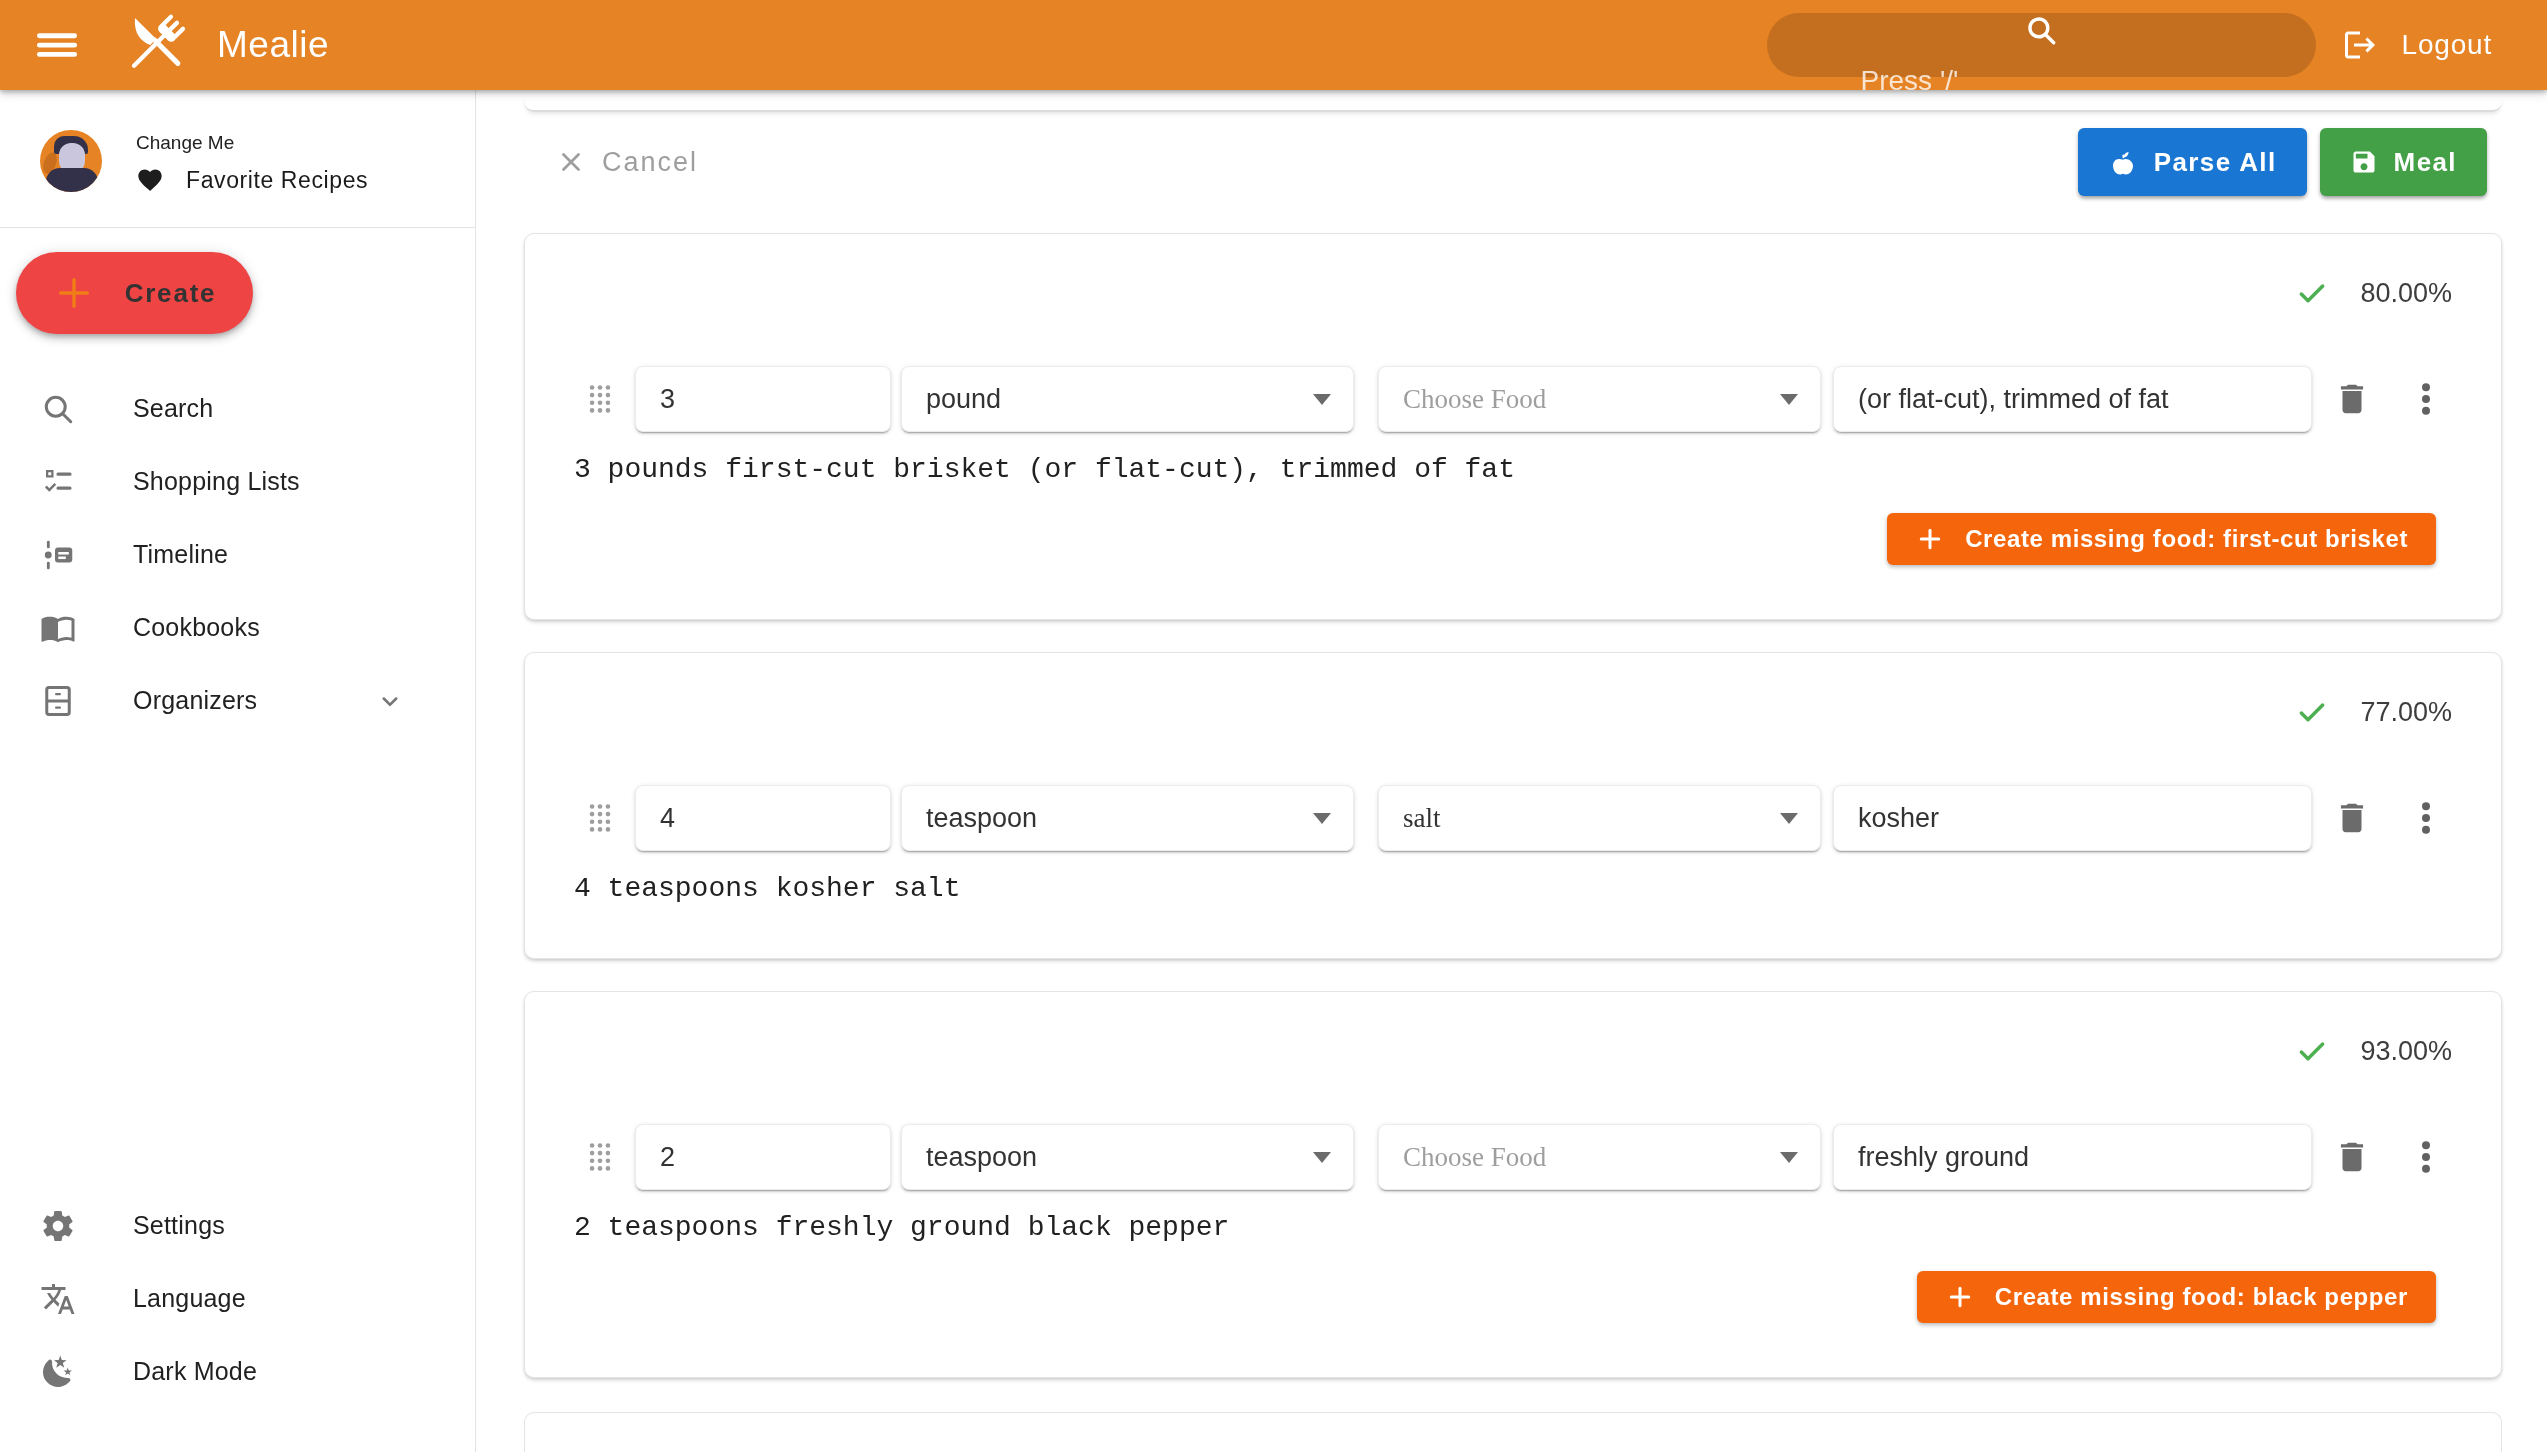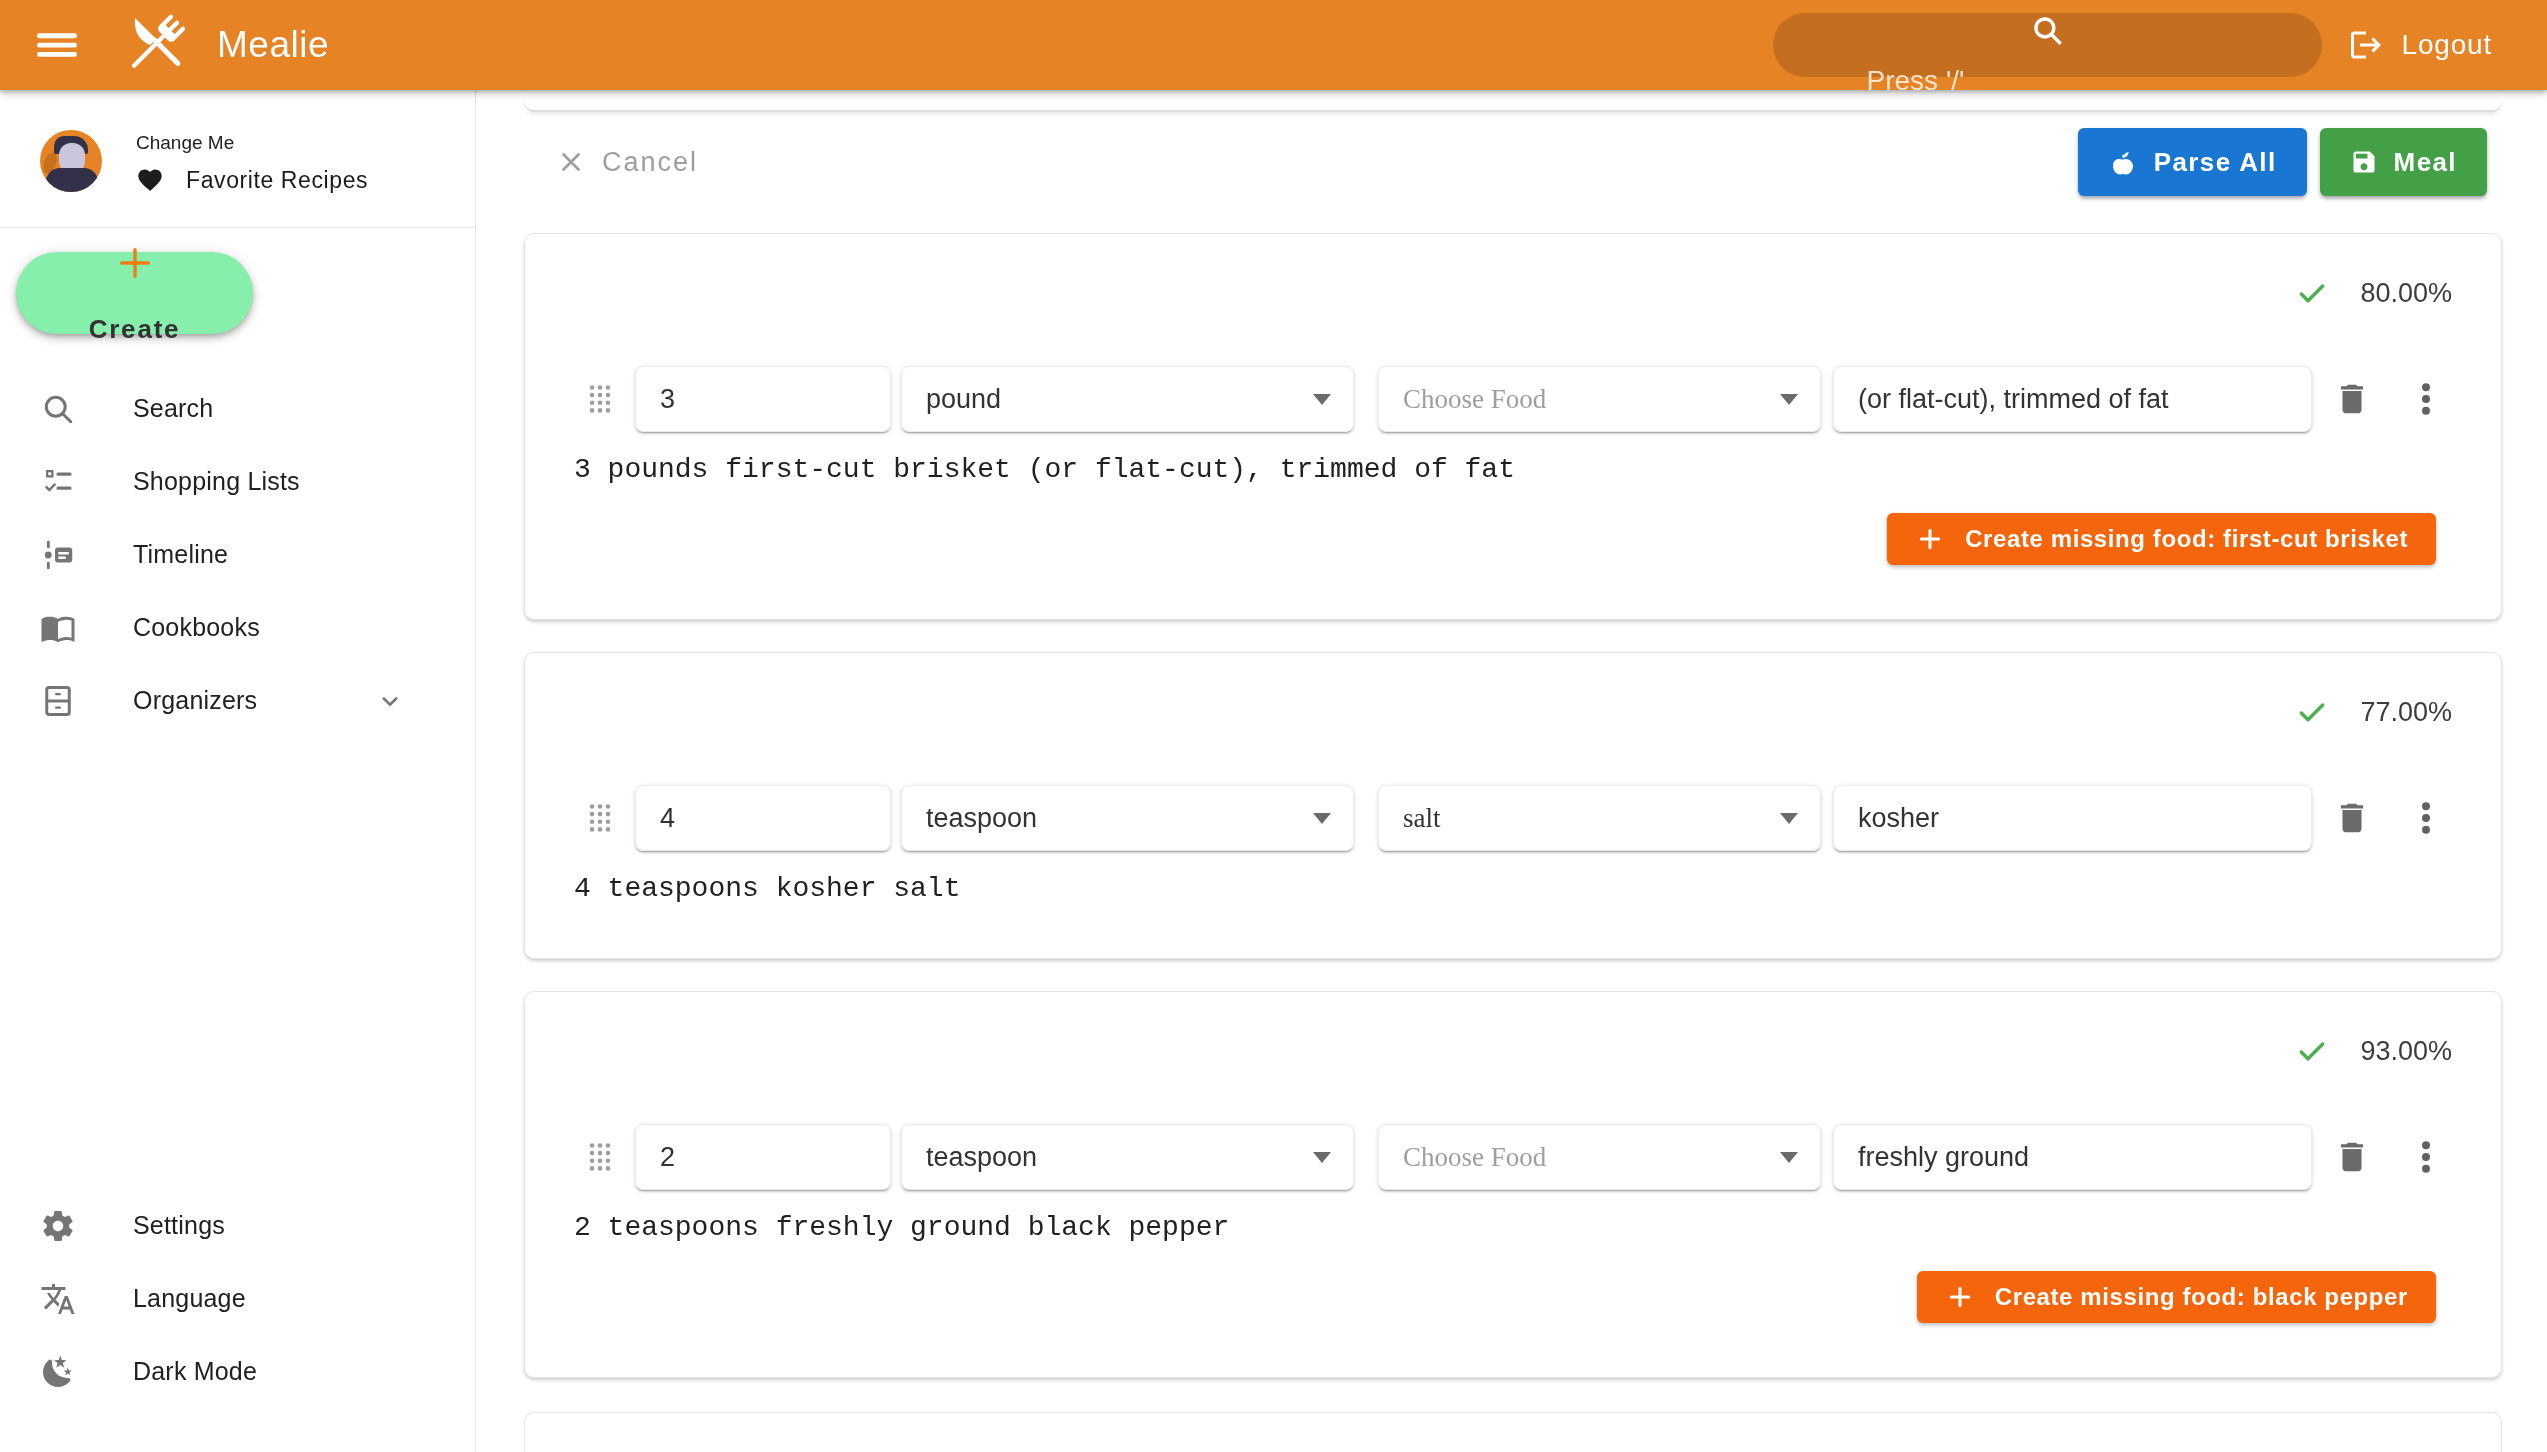--- a/index.html
+++ b/index.html
@@ -13,21 +13,21 @@
   .hamburger { width:48px; height:40px; display:flex; align-items:center; justify-content:center;
     cursor:pointer; margin-right:34px; }
   .logo { width:80px; height:80px; margin-right:22px; display:flex; align-items:center; }
   .app-title { color:#fff; font-size:37px; font-weight:500; letter-spacing:0.5px; }
   .appbar-spacer { flex:1; }
   .search-pill { width:549px; height:64px; border-radius:32px; background:rgba(0,0,0,0.15);
     display:flex; align-items:center; padding:0 24px; gap:18px; margin-right:26px;flex-direction:column; }
   .search-pill input { flex:1; background:transparent; border:none; outline:none;
     color:#fff; font-size:28px; font-family:inherit; }
   .search-pill input::placeholder { color:rgba(255,255,255,0.78); opacity:1; }
-  .logout-btn { display:flex; align-items:center; gap:18px; background:none; border:none;
+  .logout-btn { display:flex; align-items:center; gap:24px; background:none; border:none;
     color:#fff; font-size:28px; font-weight:500; letter-spacing:0.8px; cursor:pointer;
     font-family:inherit; }
 
   
   .shell { display:flex; height:1363px; }
 
   
   .sidebar { width:476px; background:#fff; border-right:1px solid #E3E3E3;
     display:flex; flex-direction:column; flex-shrink:0; }
   .user-block { height:137px; padding:40px 0 0 40px; display:flex; gap:34px; }
@@ -39,23 +39,23 @@
     border-radius:10px 14px 2px 2px; background:#33314A; }
   .avatar .body { position:absolute; left:6px; top:38px; width:52px; height:30px;
     border-radius:14px 14px 0 0; background:#33314A; }
   .avatar .leaf { position:absolute; left:4px; top:22px; width:12px; height:22px;
     border-radius:50%; background:#C96F1E; transform:rotate(20deg); }
   .user-name { font-size:19px; color:#222; margin-top:2px; }
   .fav-row { display:flex; align-items:center; gap:22px; margin-top:12px; cursor:pointer; }
   .fav-label { font-size:23px; font-weight:500; color:#1B1B1B; letter-spacing:0.6px; }
   .side-divider { border:none; border-top:1px solid #E3E3E3; }
   .create-btn { margin:24px 0 0 16px; width:237px; height:82px; border-radius:41px;
-    background:#86efac; border:none; display:flex; align-items:center; justify-content:center;
+    background:#ef4444; border:none; display:flex; align-items:center; justify-content:center;
     gap:30px; cursor:pointer; font-family:inherit;
-    box-shadow:0 3px 5px -1px rgba(0,0,0,0.2), 0 5px 8px 0 rgba(0,0,0,0.14), 0 1px 14px 0 rgba(0,0,0,0.12);flex-direction:column; }
+    box-shadow:0 3px 5px -1px rgba(0,0,0,0.2), 0 5px 8px 0 rgba(0,0,0,0.14), 0 1px 14px 0 rgba(0,0,0,0.12); }
   .create-label { font-size:26px; font-weight:700; letter-spacing:1.8px; color:#333; }
   .menu { margin-top:38px; display:flex; flex-direction:column; }
   .side-item { height:73px; display:flex; align-items:center; padding-left:40px;
     cursor:pointer; }
   .side-icon { width:36px; height:36px; flex-shrink:0; display:flex; align-items:center; }
   .side-label { margin-left:57px; font-size:25px; color:#212121; letter-spacing:0.2px; }
   .side-chevron { margin-left:auto; margin-right:70px; width:30px; height:30px; }
   .sidebar-footer { margin-top:auto; padding-bottom:45px; display:flex; flex-direction:column; }
 
   

